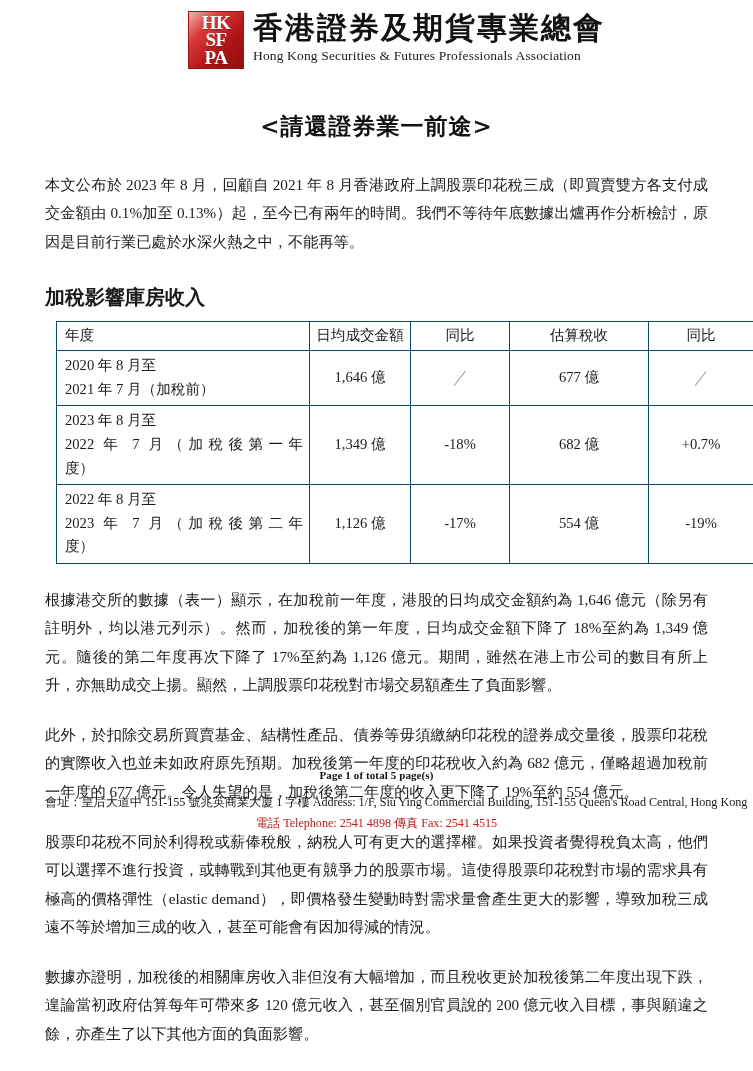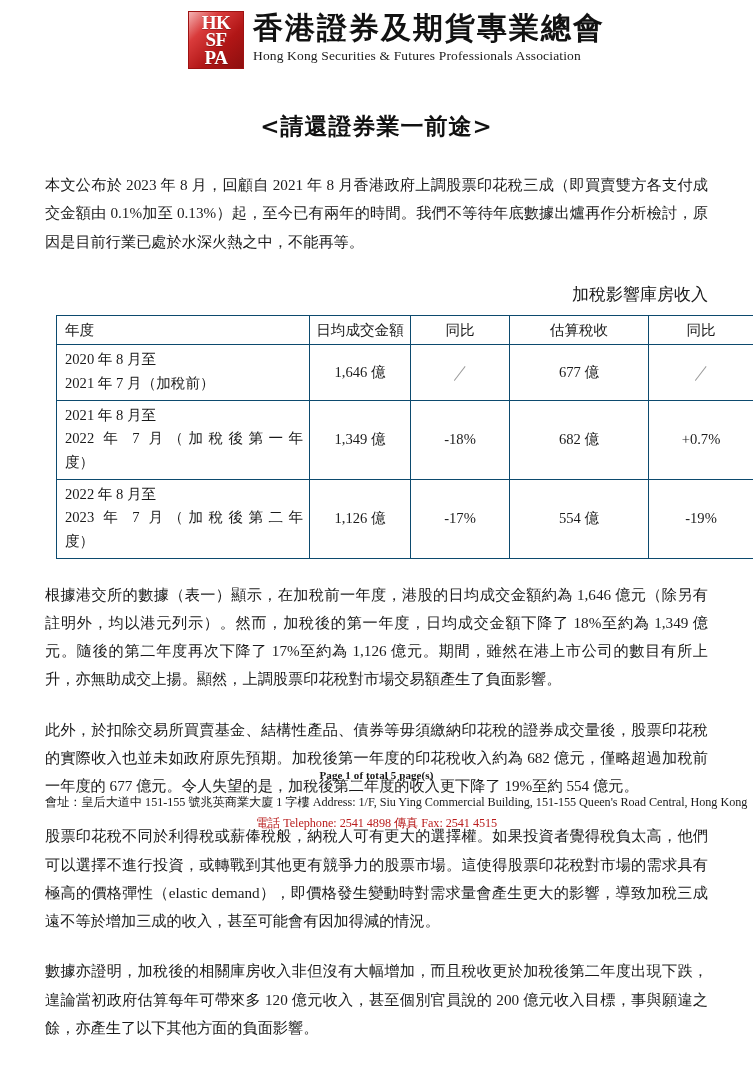--- a/index.html
+++ b/index.html
@@ -95,25 +95,24 @@
     font-size: 15.2px;
     line-height: 1.86;
     text-align: justify;
     text-justify: inter-ideograph;
     color: #1a1a1a;
     margin: 0;
   }
   .para-intro { margin-top: 29px; }
   .section-head {
     font-family: "Liberation Serif", "DejaVu Serif", serif;
-    font-size: 17px;
-    font-weight: normal;
+    font-size: 20px;
+    font-weight: bold;
     margin-top: 23px;
     line-height: 1.86;
-    text-align: right;
   }
   .table-caption {
     font-family: "Liberation Serif", "DejaVu Serif", serif;
     font-size: 15.2px;
     line-height: 1.86;
     margin-top: 21px;
   }
   .para-gap { margin-top: 22px; }
 
   
@@ -230,21 +229,21 @@
           <span class="yr-line">2020 年 8 月至</span>
           <span class="yr-line">2021 年 7 月（加稅前）</span>
         </td>
         <td class="cell-num">1,646 億</td>
         <td class="cell-num"><span class="slash-mark">／</span></td>
         <td class="cell-num">677 億</td>
         <td class="cell-num"><span class="slash-mark">／</span></td>
       </tr>
       <tr>
         <td class="cell-year">
-          <span class="yr-line">2021 年 8 月至</span>
+          <span class="yr-line">2023 年 8 月至</span>
           <span class="yr-line spread">2022 年 7 月（加稅後第一年</span>
           <span class="yr-line">度）</span>
         </td>
         <td class="cell-num">1,349 億</td>
         <td class="cell-num">-18%</td>
         <td class="cell-num">682 億</td>
         <td class="cell-num">+0.7%</td>
       </tr>
       <tr>
         <td class="cell-year">

